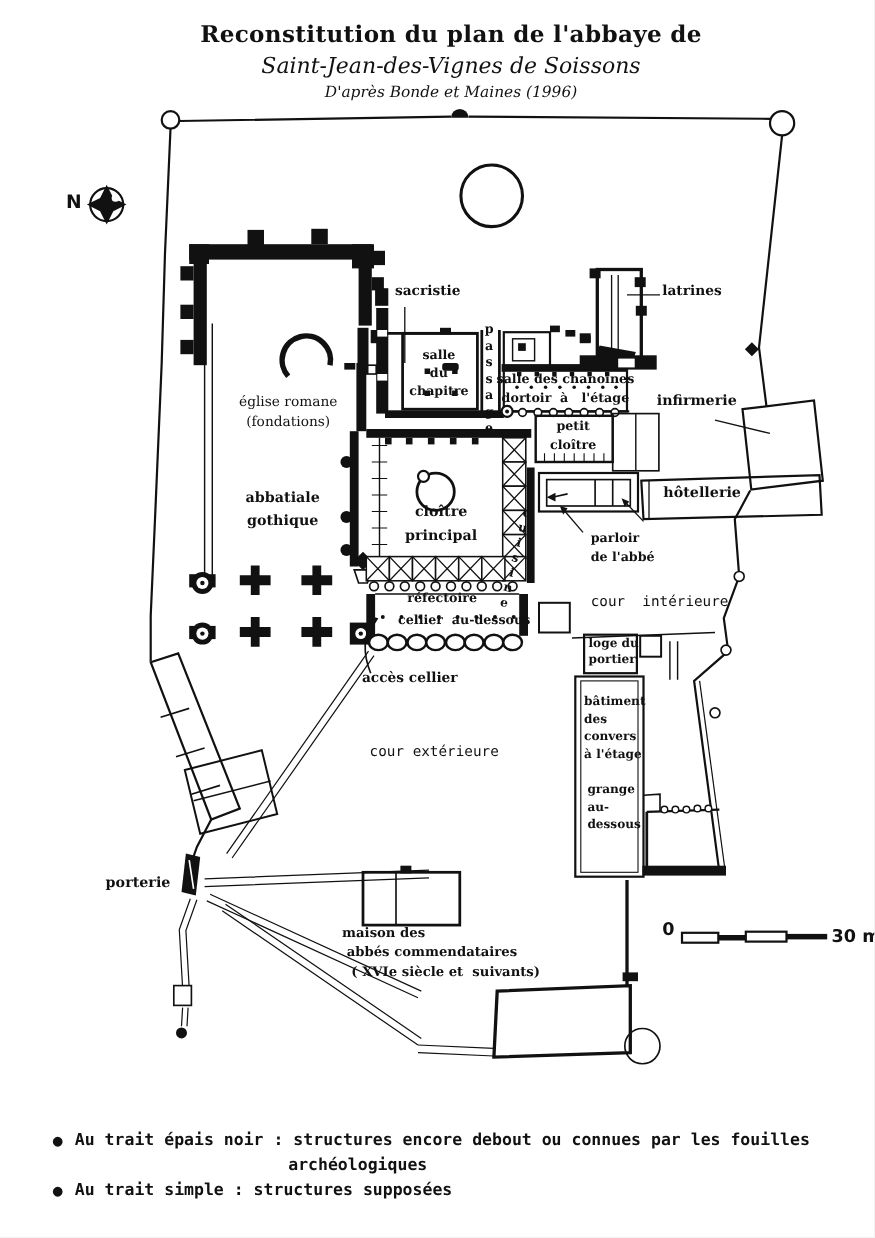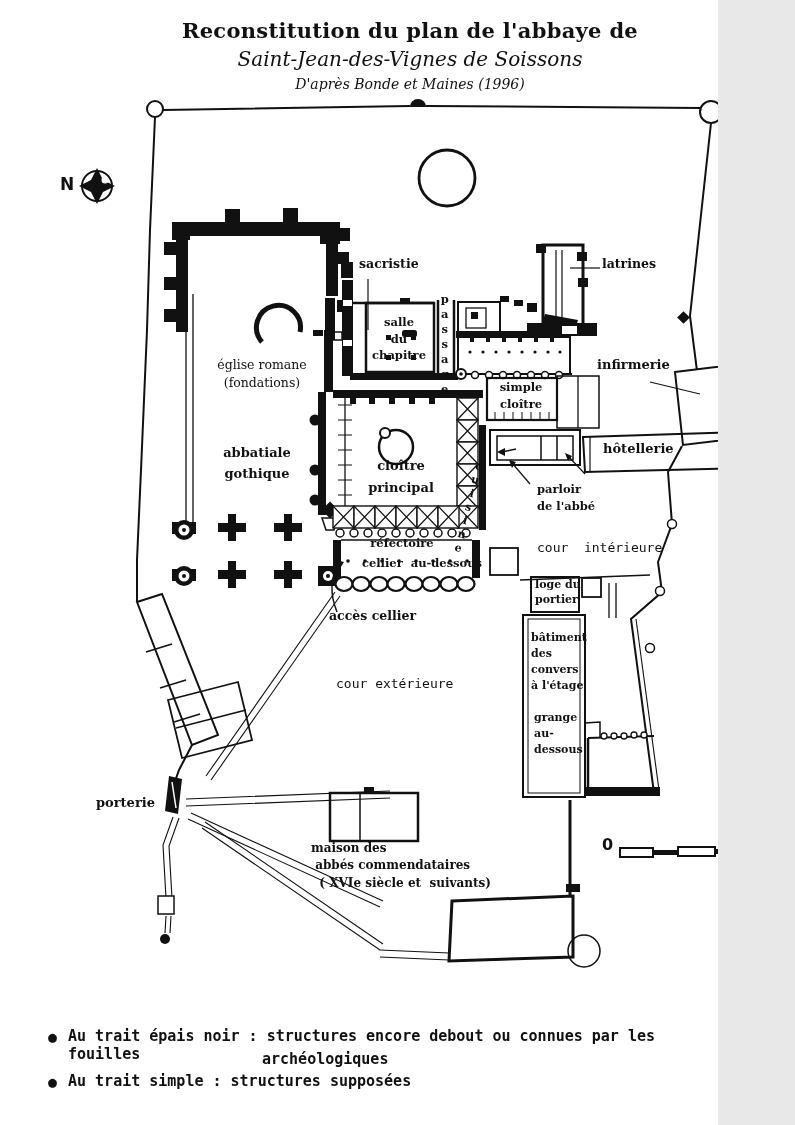--- a/index.html
+++ b/index.html
@@ -1,16 +1,16 @@
 <!DOCTYPE html>
 <html><head>
 <meta charset="utf-8">
 <style>
   html,body{margin:0;padding:0;background:#e8e8e8;}
-  #page{position:relative;width:718px;height:1125px;background:#ffffff;overflow:hidden;
+  #page{position:relative;width:795px;height:1125px;background:#ffffff;overflow:hidden;
         font-family:"DejaVu Serif", serif;color:#111;}
   #plan-svg{position:absolute;left:0;top:0;}
   .lbl{position:absolute;white-space:pre;line-height:1.45;color:#111;}
   .b{font-family:"DejaVu Serif",serif;font-weight:700;font-size:11.5px;}
   .b13{font-family:"DejaVu Serif",serif;font-weight:700;font-size:13px;}
   .reg{font-family:"DejaVu Serif",serif;font-weight:400;font-size:12.5px;}
   .mono{font-family:"DejaVu Sans Mono",monospace;font-weight:400;font-size:13px;}
   .ctr{transform:translateX(-50%);text-align:center;}
   .vert{writing-mode:vertical-rl;text-orientation:upright;letter-spacing:1px;}
   .title-block{position:absolute;left:15px;top:18px;width:790px;text-align:center;}
@@ -332,21 +332,23 @@
     </g>
   </svg>
 
   <div class="lbl north" style="left:60px;top:172px;">N</div>
   <div class="lbl b" style="left:359px;top:255px;font-size:12.5px;">sacristie</div>
   <div class="lbl b" style="left:602px;top:255px;font-size:12.5px;">latrines</div>
   <div class="lbl b ctr" style="left:399px;top:314px;">salle
 du
 chapitre</div>
   <div class="lbl b vert" style="left:436px;top:292px;">passage</div>
-  <div class="lbl b ctr" style="left:521px;top:379px;">simple
+  <div class="lbl b ctr" style="left:514px;top:336px;">salle des chanoines
+dortoir  à   l'étage</div>
+  <div class="lbl b ctr" style="left:521px;top:379px;">petit
 cloître</div>
   <div class="lbl b13" style="left:597px;top:356px;">infirmerie</div>
   <div class="lbl reg ctr" style="left:262px;top:356px;">église romane
 (fondations)</div>
   <div class="lbl b13" style="left:603px;top:440px;">hôtellerie</div>
   <div class="lbl b ctr" style="left:257px;top:443px;font-size:13px;line-height:1.6;">abbatiale
 gothique</div>
   <div class="lbl b ctr" style="left:401px;top:455px;font-size:13px;line-height:1.7;">cloître
 principal</div>
   <div class="lbl b vert" style="left:472px;top:458px;font-size:11px;transform:rotate(14deg);transform-origin:top left;">cuisine</div>

